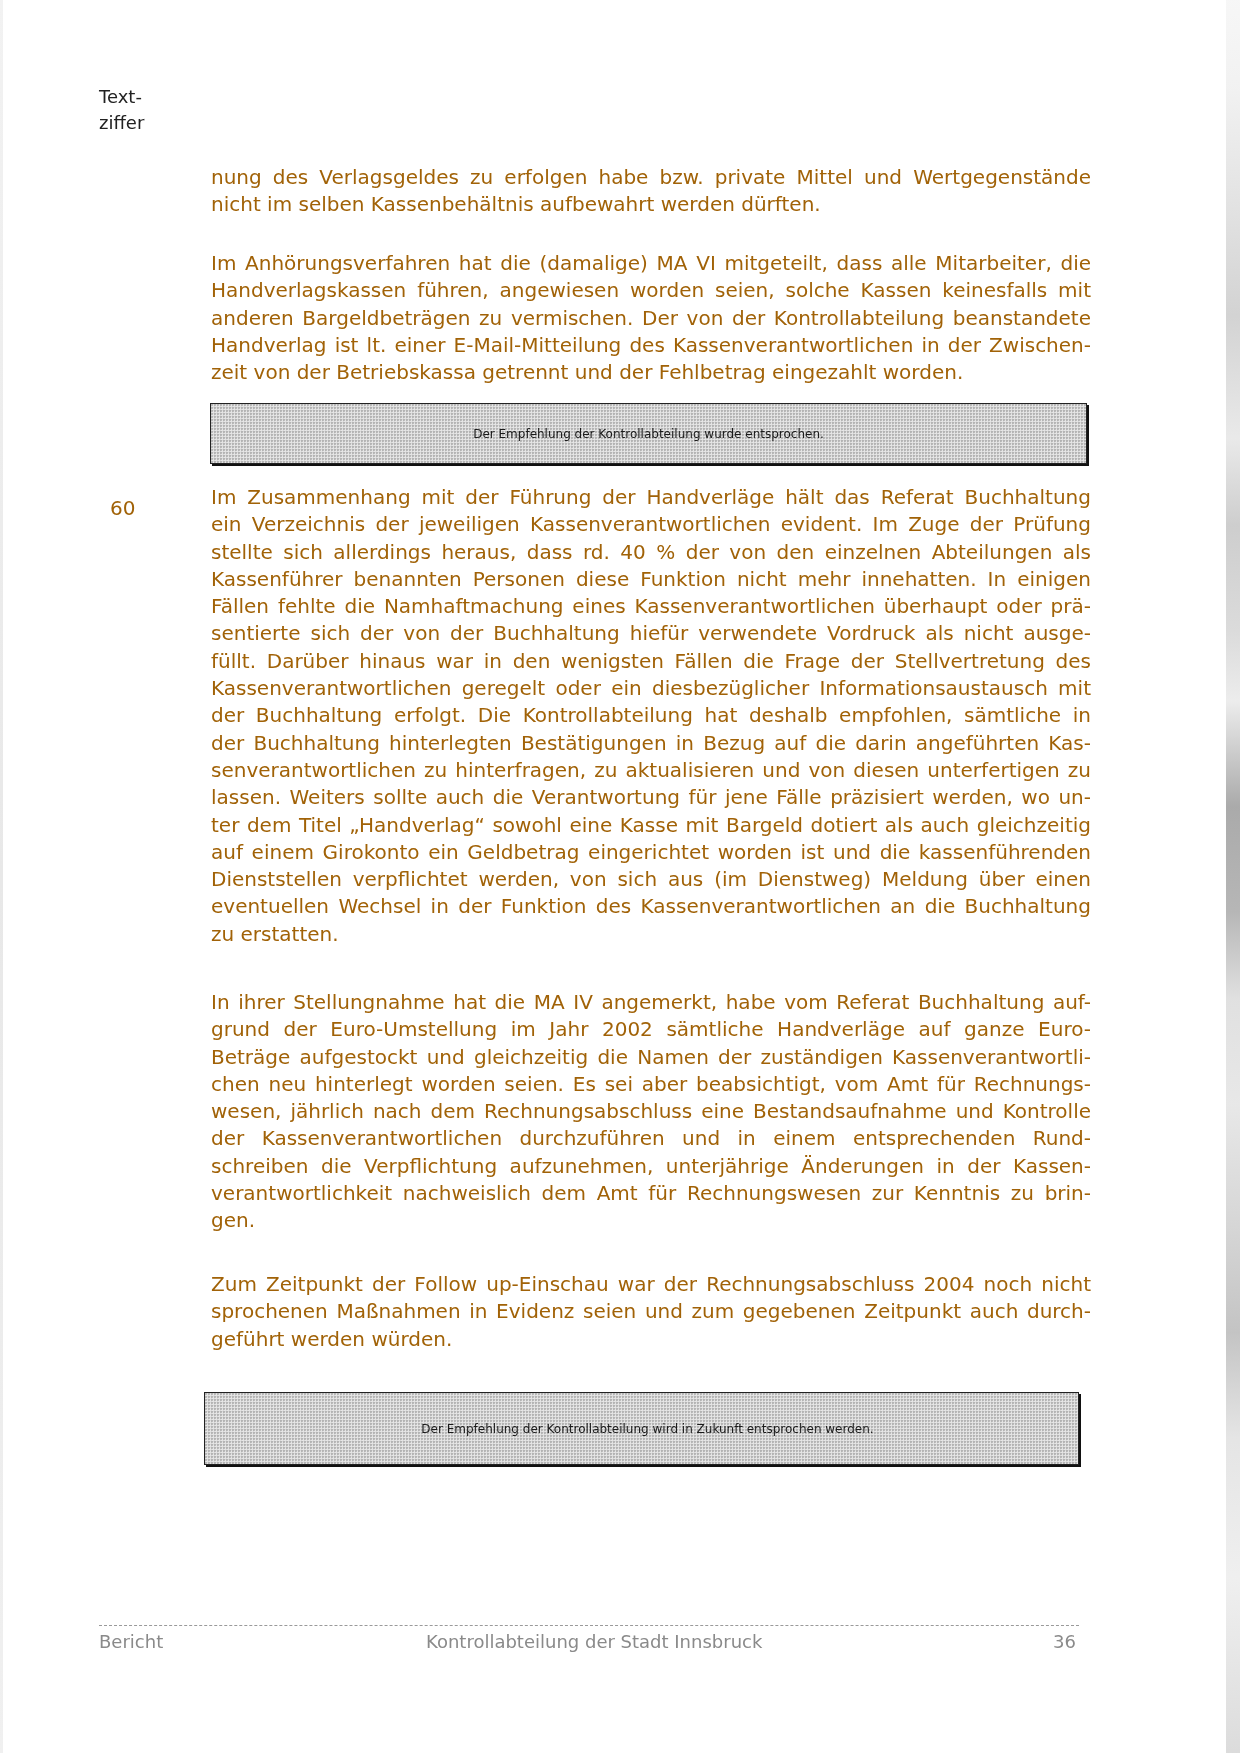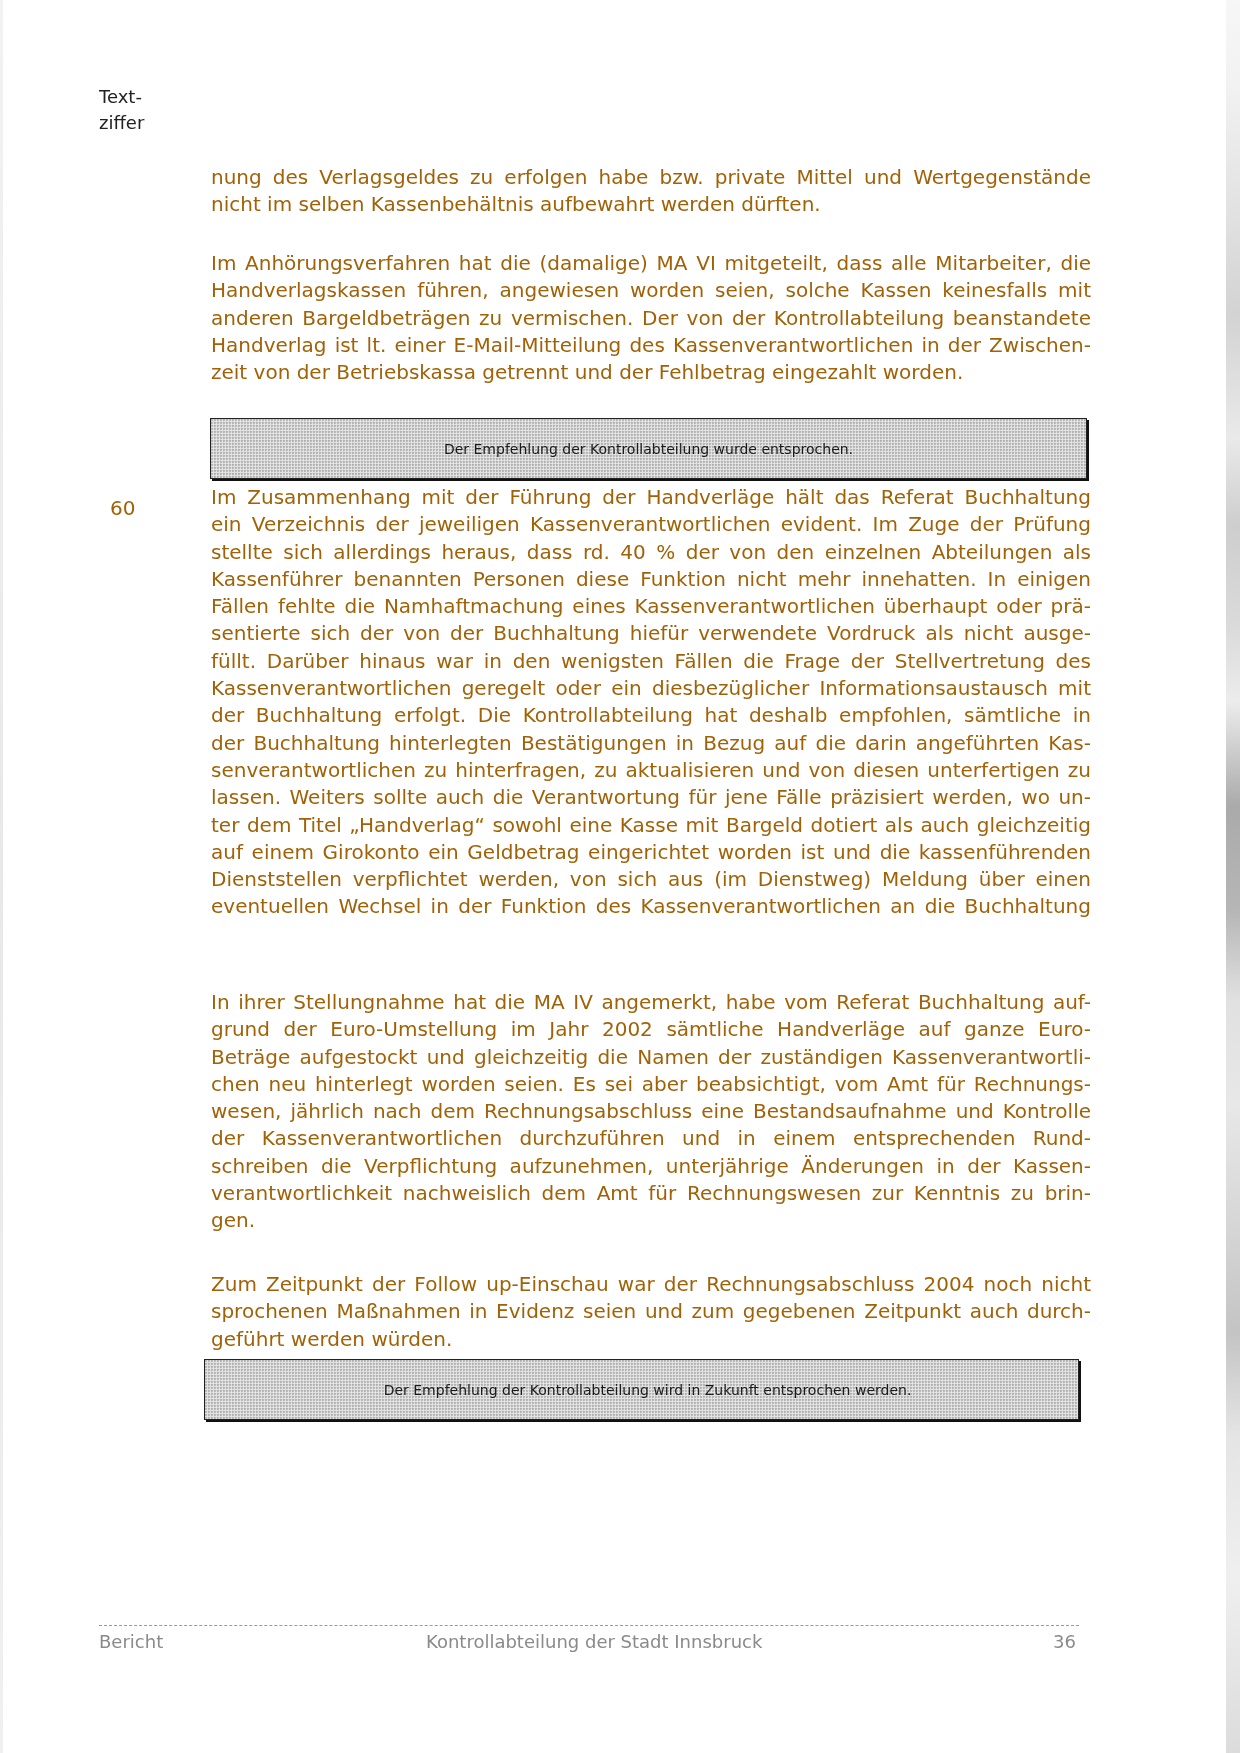--- a/index.html
+++ b/index.html
@@ -82,24 +82,23 @@
       background-color: #d9d9d9;
       background-image:
         radial-gradient(circle at 1px 1px, rgba(0,0,0,0.18) 0.7px, transparent 0.9px),
         radial-gradient(circle at 2px 2px, rgba(255,255,255,0.35) 0.7px, transparent 0.9px);
       background-size: 3px 3px, 3px 3px;
       border: 1.5px solid #222;
       box-shadow: 2px 2px 0 #111;
       display: flex;
       align-items: center;
       justify-content: center;
-      font-size: 14px;
+      font-size: 12px;
       color: #1a1a1a;
       box-sizing: border-box;
-      margin-top: 15px;
     }
 
     .footer-rule {
       position: absolute;
       left: 99px;
       top: 1625px;
       width: 980px;
       height: 0;
       border-top: 1.5px dashed #9a9a9a;
     }
@@ -151,41 +150,42 @@
     <span class="line">füllt. Darüber hinaus war in den wenigsten Fällen die Frage der Stellvertretung des</span>
     <span class="line">Kassenverantwortlichen geregelt oder ein diesbezüglicher Informationsaustausch mit</span>
     <span class="line">der Buchhaltung erfolgt. Die Kontrollabteilung hat deshalb empfohlen, sämtliche in</span>
     <span class="line">der Buchhaltung hinterlegten Bestätigungen in Bezug auf die darin angeführten Kas-</span>
     <span class="line">senverantwortlichen zu hinterfragen, zu aktualisieren und von diesen unterfertigen zu</span>
     <span class="line">lassen. Weiters sollte auch die Verantwortung für jene Fälle präzisiert werden, wo un-</span>
     <span class="line">ter dem Titel „Handverlag“ sowohl eine Kasse mit Bargeld dotiert als auch gleichzeitig</span>
     <span class="line">auf einem Girokonto ein Geldbetrag eingerichtet worden ist und die kassenführenden</span>
     <span class="line">Dienststellen verpflichtet werden, von sich aus (im Dienstweg) Meldung über einen</span>
     <span class="line">eventuellen Wechsel in der Funktion des Kassenverantwortlichen an die Buchhaltung</span>
+    <span class="line last">zu erstatten.</span>
   </div>
 
   <div class="para" style="top:989px;">
     <span class="line">In ihrer Stellungnahme hat die MA IV angemerkt, habe vom Referat Buchhaltung auf-</span>
     <span class="line">grund der Euro-Umstellung im Jahr 2002 sämtliche Handverläge auf ganze Euro-</span>
     <span class="line">Beträge aufgestockt und gleichzeitig die Namen der zuständigen Kassenverantwortli-</span>
     <span class="line">chen neu hinterlegt worden seien. Es sei aber beabsichtigt, vom Amt für Rechnungs-</span>
     <span class="line">wesen, jährlich nach dem Rechnungsabschluss eine Bestandsaufnahme und Kontrolle</span>
     <span class="line">der Kassenverantwortlichen durchzuführen und in einem entsprechenden Rund-</span>
     <span class="line">schreiben die Verpflichtung aufzunehmen, unterjährige Änderungen in der Kassen-</span>
     <span class="line">verantwortlichkeit nachweislich dem Amt für Rechnungswesen zur Kenntnis zu brin-</span>
     <span class="line last">gen.</span>
   </div>
 
   <div class="para" style="top:1271px;">
     <span class="line">Zum Zeitpunkt der Follow up-Einschau war der Rechnungsabschluss 2004 noch nicht</span>
     <span class="line">sprochenen Maßnahmen in Evidenz seien und zum gegebenen Zeitpunkt auch durch-</span>
     <span class="line last">geführt werden würden.</span>
   </div>
 
-  <div class="rec-box" style="left:204px; top:1344px; width:875px; height:61px;padding-left:12px;">
+  <div class="rec-box" style="left:204px; top:1392px; width:875px; height:73px;padding-left:12px;">
     <span>Der Empfehlung der Kontrollabteilung wird in Zukunft entsprochen werden.</span>
   </div>
 
   <div class="footer-rule"></div>
   <div class="footer-text" style="left:99px;">Bericht</div>
   <div class="footer-text" style="left:426px;">Kontrollabteilung der Stadt Innsbruck</div>
   <div class="footer-text" style="left:1053px;">36</div>
 </div>
 
 </body></html>

